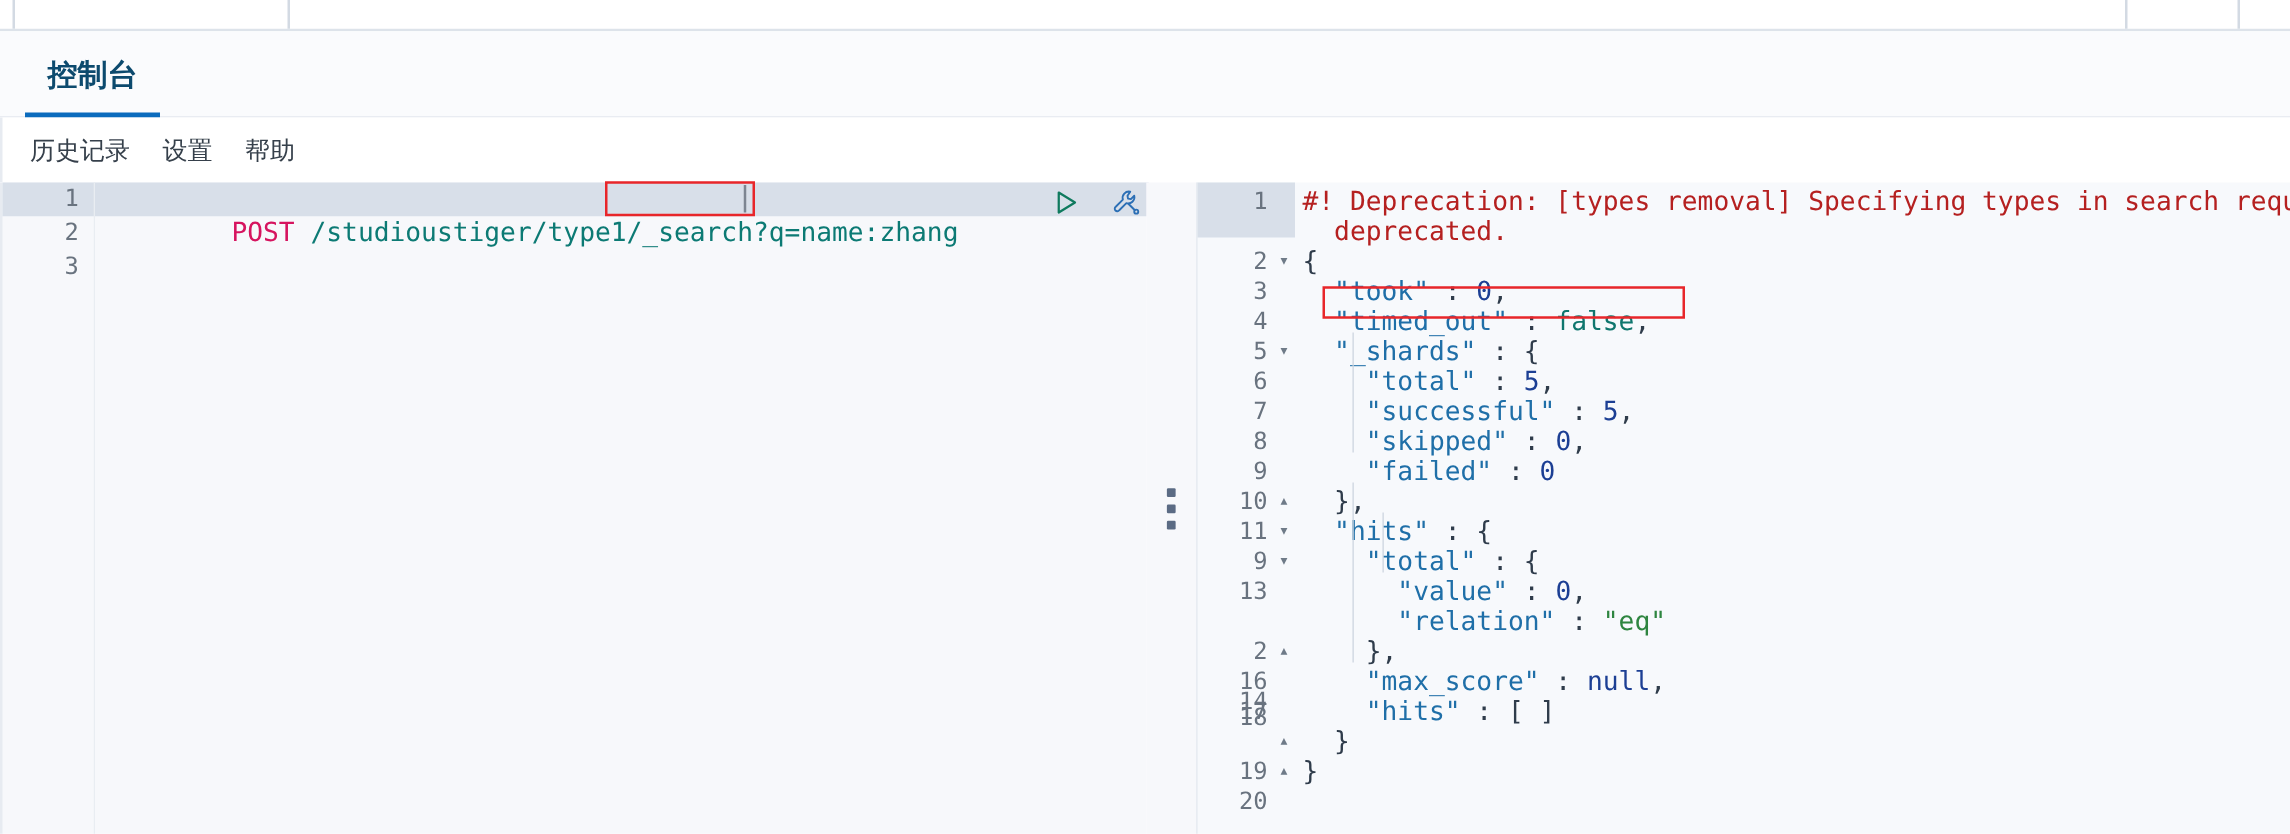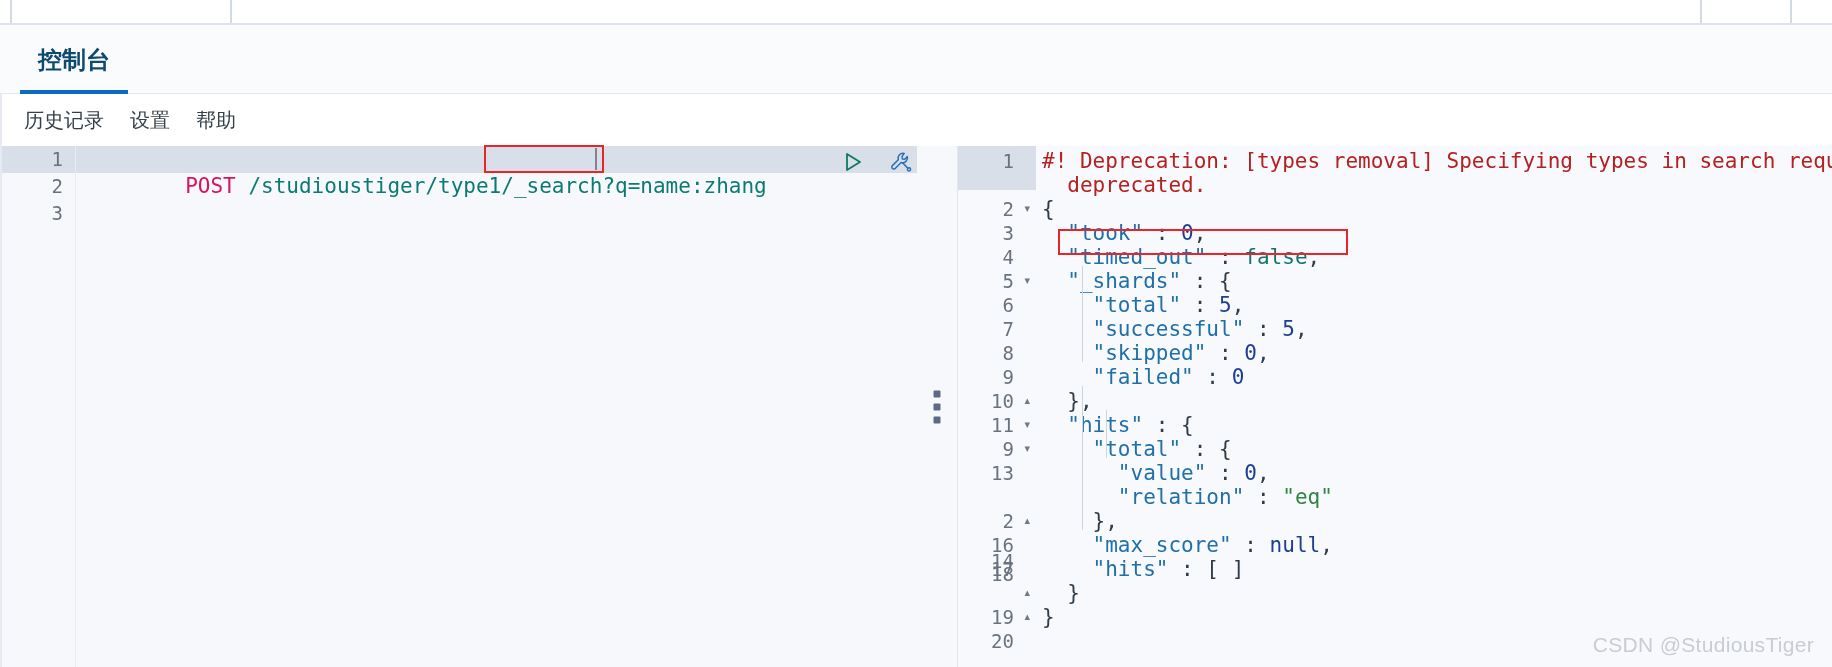--- a/index.html
+++ b/index.html
@@ -429,14 +429,13 @@
         <div class="res-line" style="top: 483px;"></div>
       </div>
 
     <div class="indent-guide" style="left:124px; top:120px; height:96px;"></div>
     <div class="indent-guide" style="left:124px; top:240px; height:144px;"></div>
     <div class="indent-guide" style="left:148px; top:264px; height:48px;"></div>
 
     <div class="redbox-res" style="left:100px; top:83px; width:290px; height:26px;"></div>
   </div>
 
-  <div class="watermark">CSDN @StudiousTiger</div>
 </div>
 
 </body></html>

